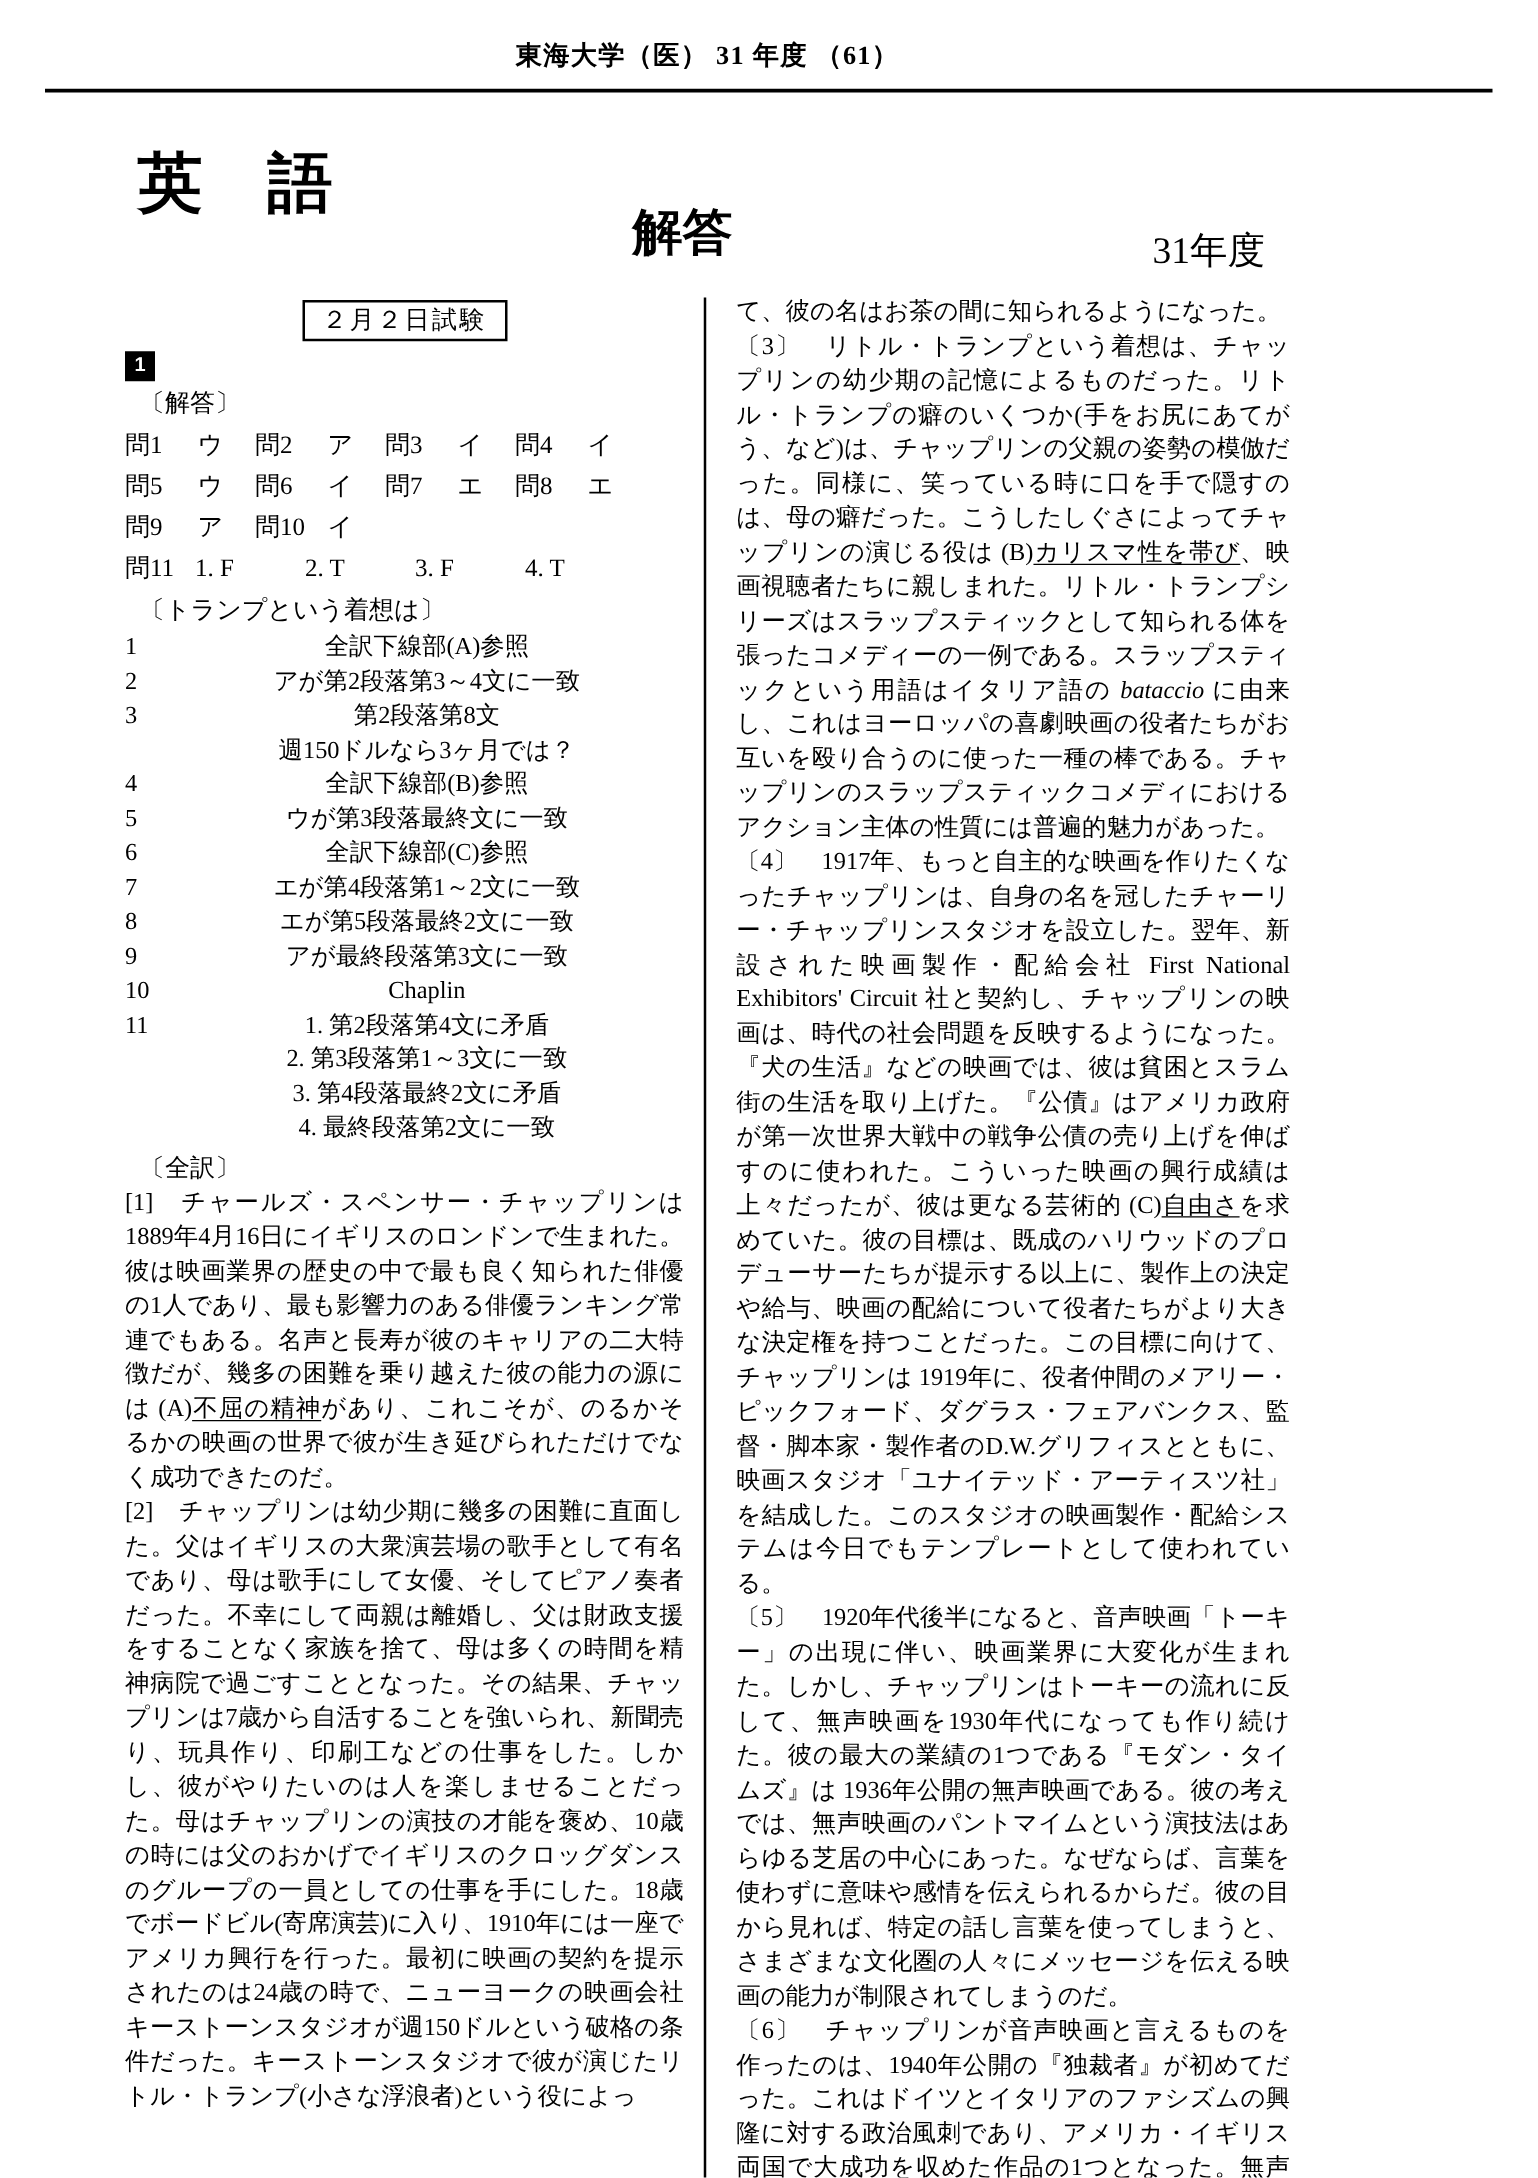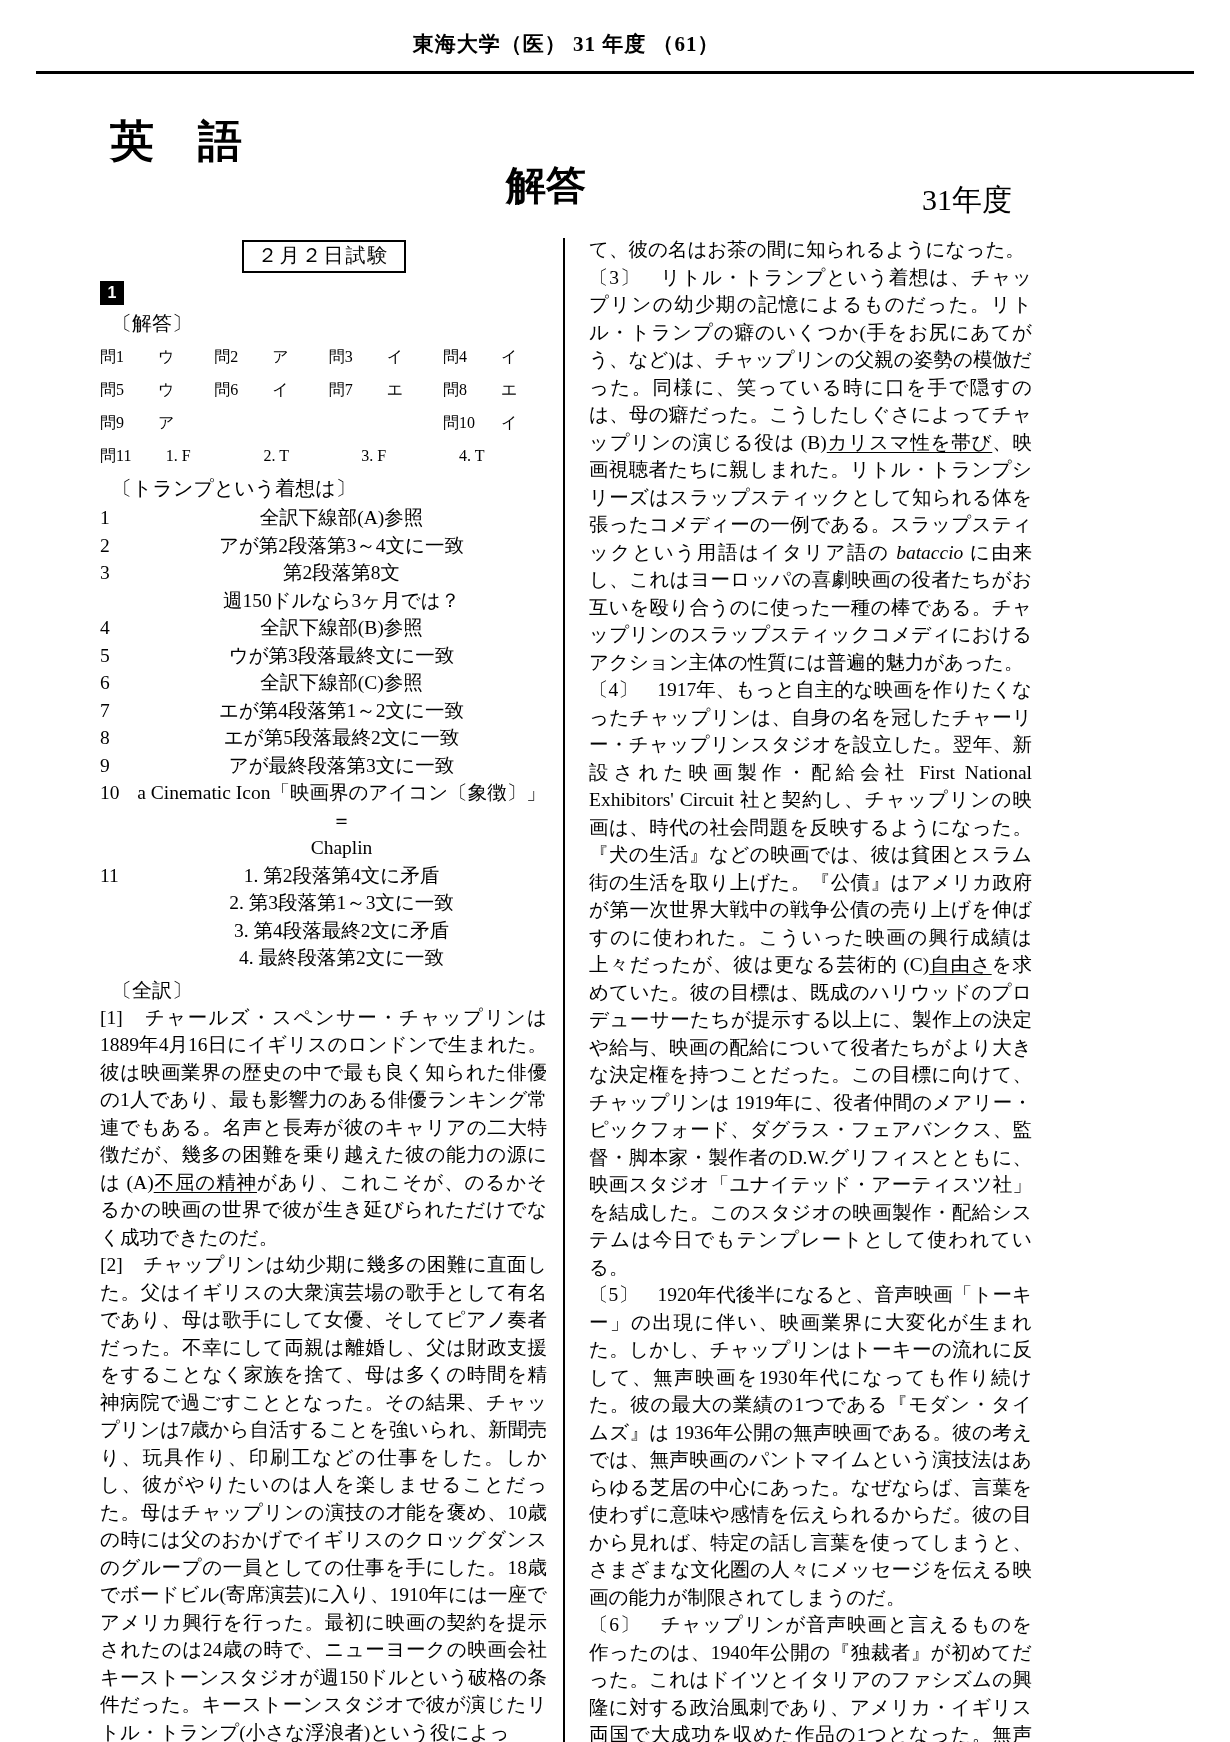--- a/index.html
+++ b/index.html
@@ -3,32 +3,32 @@
 <meta charset="utf-8">
 <style>
   html,body{margin:0;padding:0;}
   body{
     width:1230px;height:1742px;background:#ffffff;color:#000;
     font-family:"Liberation Serif","DejaVu Serif",serif;
     position:relative;overflow:hidden;
   }
   .header-text{position:absolute;top:30px;left:100px;width:932px;text-align:center;font-size:21px;letter-spacing:1px;font-weight:bold;}
   .header-rule{position:absolute;top:71px;left:36px;width:1158px;height:3px;background:#000;}
-  .subject-title{position:absolute;top:112px;left:110px;font-size:44px;font-weight:700;}
+  .subject-title{position:absolute;top:112px;left:110px;font-size:52px;font-weight:700;}
   .answer-title{position:absolute;top:158px;left:506px;font-size:40px;font-weight:600;}
   .year-label{position:absolute;top:180px;left:922px;font-size:30px;}
   .columns{position:absolute;top:236px;left:100px;width:932px;display:flex;align-items:stretch;}
   .col-left{width:447px;flex:none;}
   .col-divider{flex:none;width:2px;background:#000;margin:2px 24px 0 16px;}
   .col-right{flex:1;min-width:0;}
   .exam-date-box{width:fit-content;margin:4px auto 8px;border:2px solid #000;padding:0 14px 2px;font-size:20px;letter-spacing:2px;}
   .q-badge{width:24px;height:24px;background:#000;color:#fff;font-size:16px;font-weight:700;display:flex;align-items:center;justify-content:center;margin:2px 0 4px;font-family:"Liberation Sans","DejaVu Sans",sans-serif;}
   .sec-head{font-size:20px;line-height:28px;margin-left:12px;}
   .answers{margin:3px 0 2px;}
-  .ans-row{display:flex;font-size:16px;line-height:33px;justify-content:space-between;}
+  .ans-row{display:flex;font-size:20px;line-height:33px;}
   .ans-cell{width:104px;display:flex;flex:none;}
   .ans-q{width:58px;flex:none;}
   .q11{width:56px;flex:none;}
   .row11-item{width:88px;flex:none;}
   .points{margin:2px 0 4px;}
   .point{display:flex;font-size:19.5px;line-height:27.5px;}
   .pnum{width:26px;flex:none;}
   .plines{flex:1;margin-left:10px;min-width:0;text-align:center;}
   .body-p{margin:0;font-size:19.5px;line-height:27.5px;text-align:justify;}
   .seg-u{text-decoration:underline;text-underline-offset:3px;}
@@ -164,21 +164,20 @@
       </div>
       <div class="point">
         <span class="pnum">9</span>
         <div class="plines">
             <div>アが最終段落第3文に一致</div>
           </div>
       </div>
       <div class="point">
         <span class="pnum">10</span>
         <div class="plines">
-            <div>a Cinematic Icon「映画界のアイコン〔象徴〕」＝</div>
             <div>Chaplin</div>
           </div>
       </div>
       <div class="point">
         <span class="pnum">11</span>
         <div class="plines">
             <div>1. 第2段落第4文に矛盾</div>
             <div>2. 第3段落第1～3文に一致</div>
             <div>3. 第4段落最終2文に矛盾</div>
             <div>4. 最終段落第2文に一致</div>

